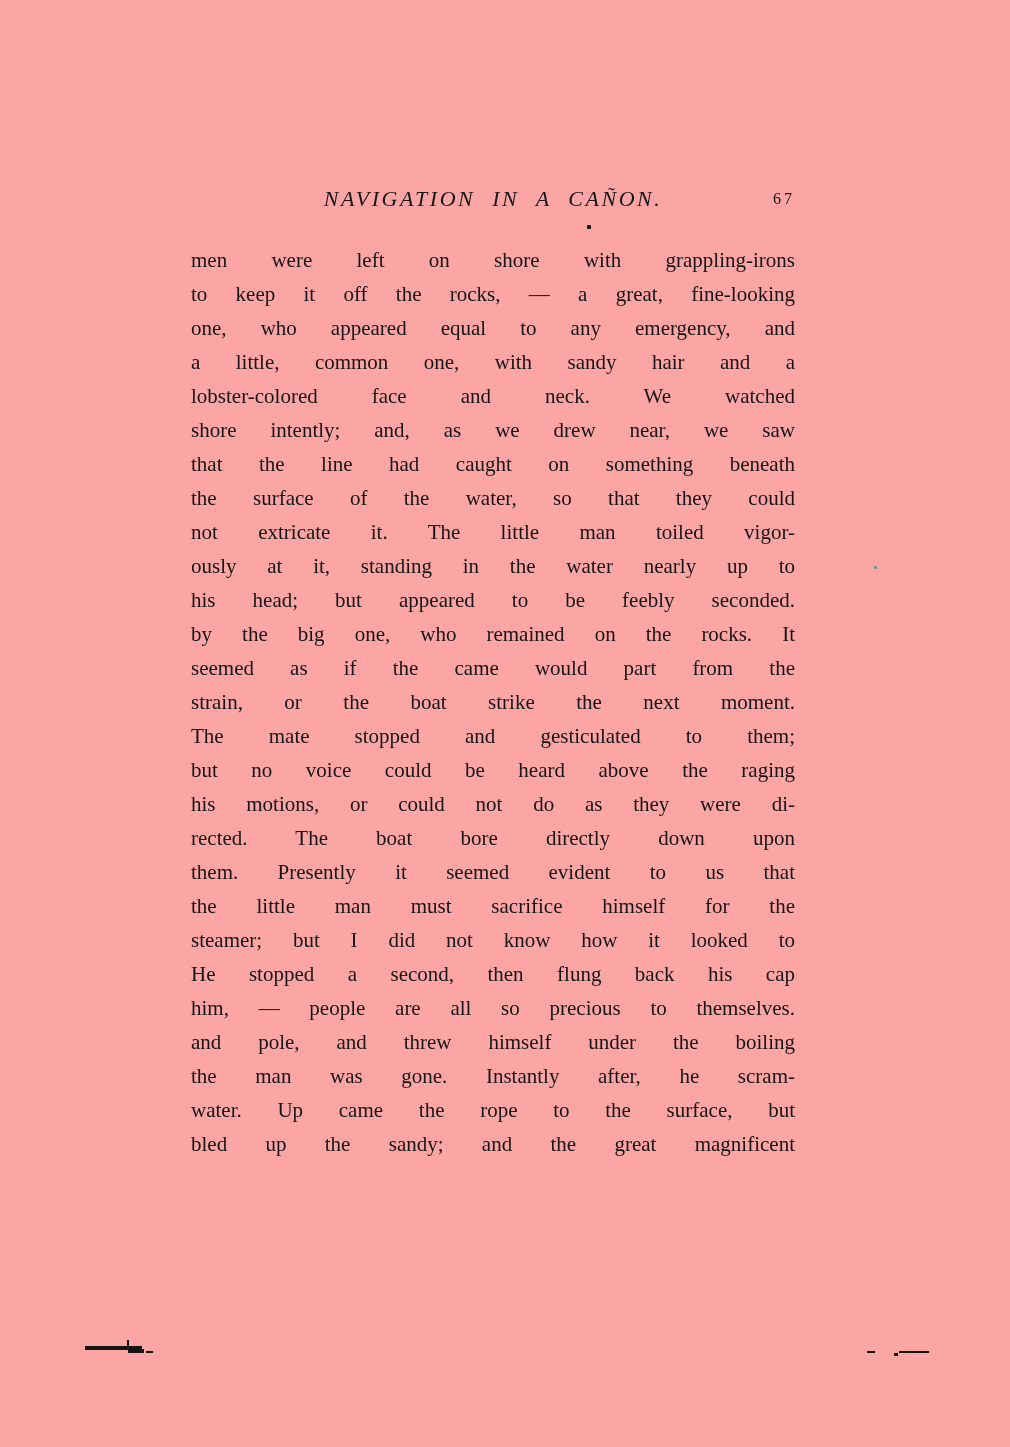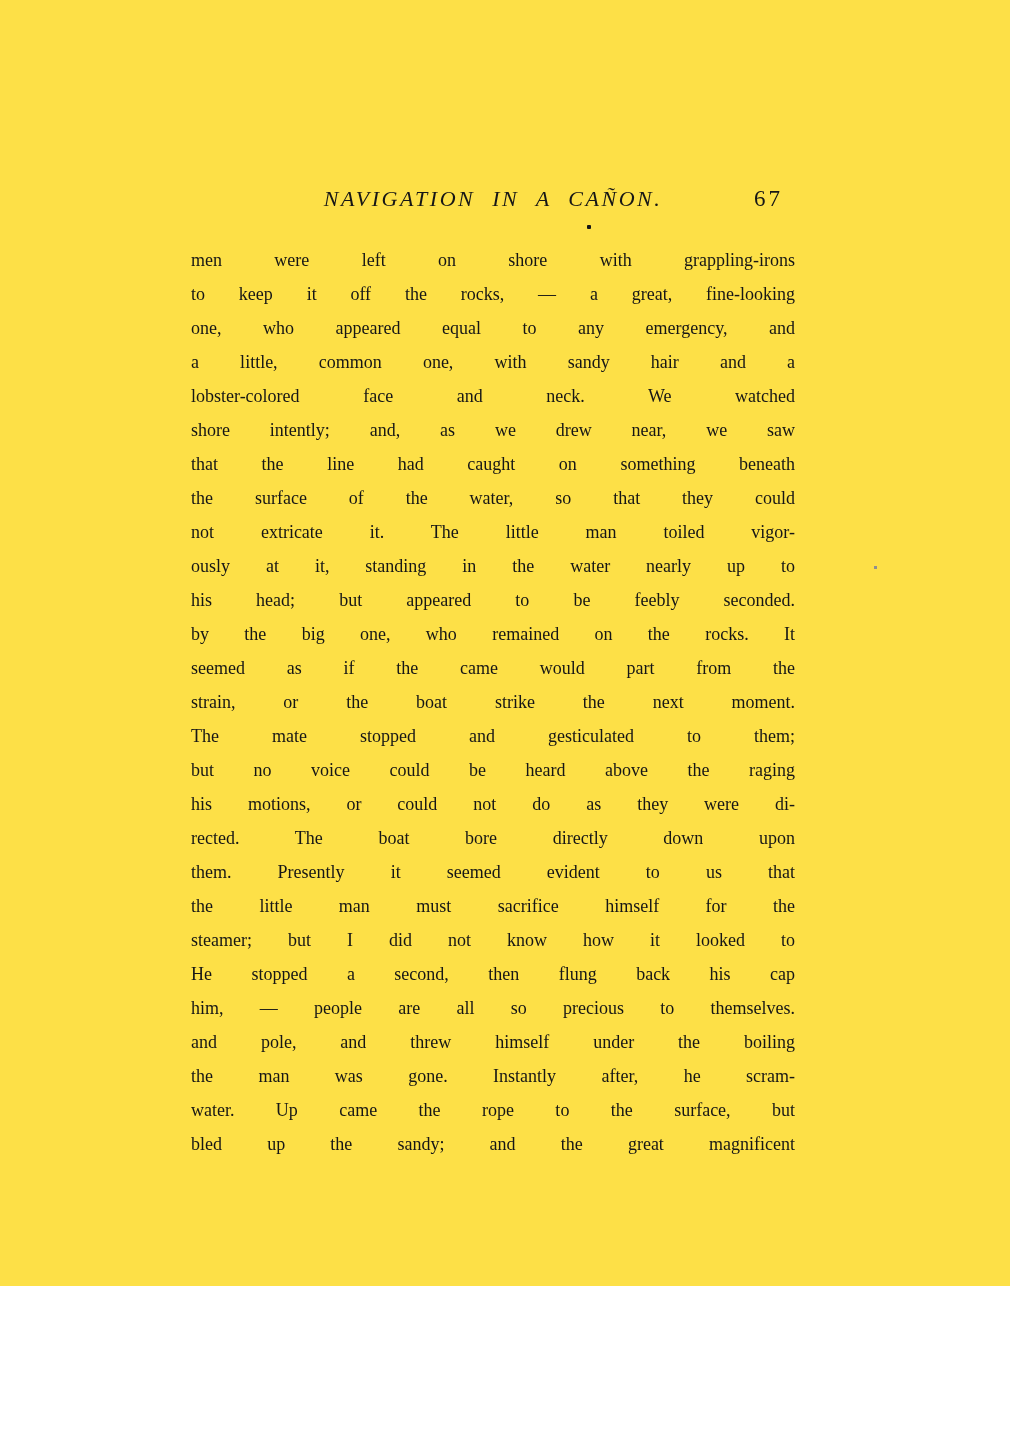--- a/index.html
+++ b/index.html
@@ -3,22 +3,22 @@
 <meta charset="utf-8">
 <style>
   html, body {
     margin: 0;
     padding: 0;
     background: #ffffff;
   }
   .page {
     position: relative;
     width: 1010px;
-    height: 1286px;
-    background: #fde047;
+    height: 1447px;
+    background: #fca5a5;
     overflow: hidden;
     font-family: "Liberation Serif", "DejaVu Serif", serif;
     color: #161616;
   }
   
   .header {
     position: absolute;
     top: 184px;
     left: 191px;
     width: 604px;
@@ -30,23 +30,23 @@
     text-align: center;
     font-style: italic;
     font-size: 22px;
     letter-spacing: 2.5px;
     word-spacing: 9px;
     line-height: 30px;
     white-space: nowrap;
   }
   .page-number {
     position: absolute;
-    right: 12px;
+    right: 0;
     top: 0;
-    font-size: 23px;
+    font-size: 16px;
     letter-spacing: 3px;
     line-height: 30px;
     font-style: normal;
   }
   
   .header-dot {
     position: absolute;
     top: 225px;
     left: 587px;
     width: 4px;
@@ -57,21 +57,21 @@
   
   .body-text {
     position: absolute;
     top: 243px;
     left: 191px;
     width: 604px;
   }
   .text-line {
     height: 34px;
     line-height: 34px;
-    font-size: 18px;
+    font-size: 21px;
     text-align: justify;
     text-align-last: justify;
     overflow: hidden;
     white-space: normal;
   }
   
   .mark {
     position: absolute;
     background: #141414;
   }

